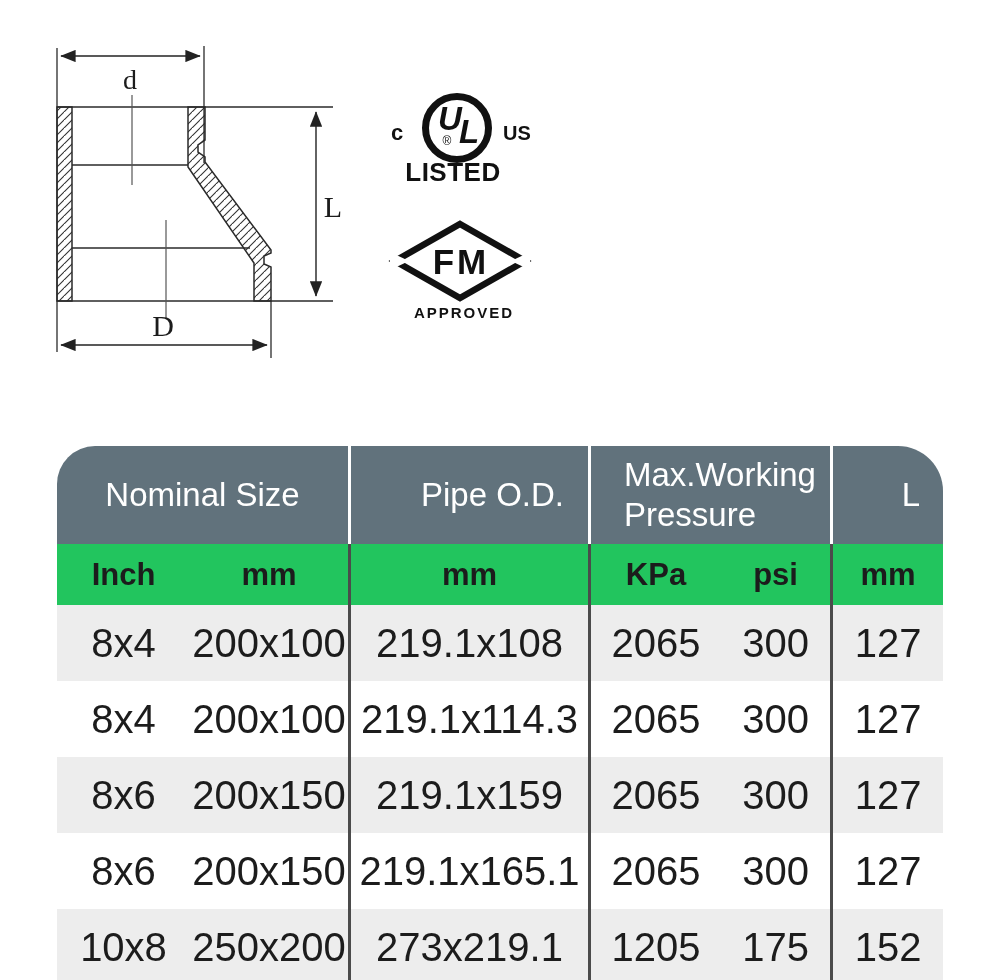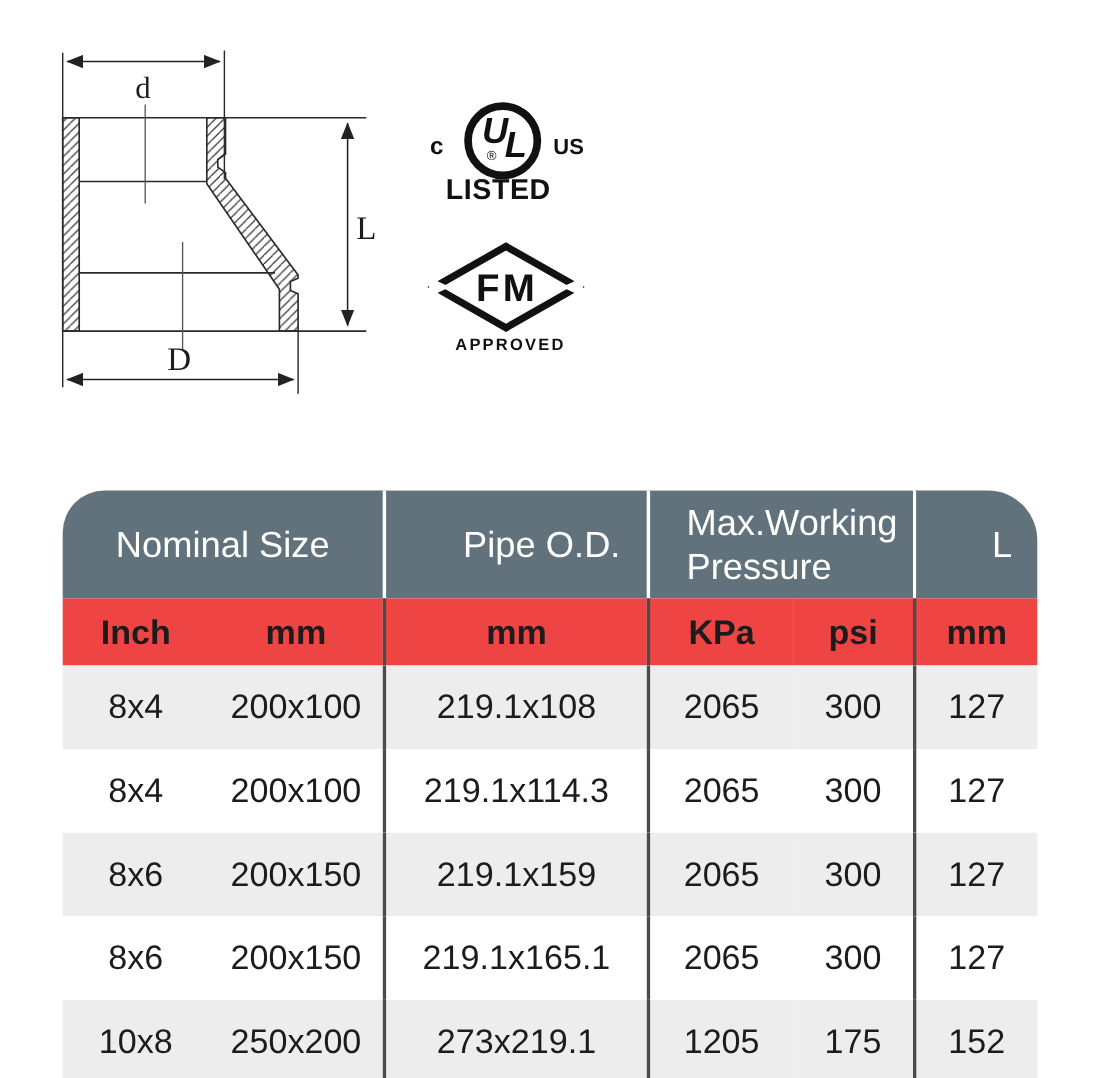--- a/index.html
+++ b/index.html
@@ -25,24 +25,24 @@
   .spec th, .spec td { padding:0; vertical-align:middle; text-align:center; }
   tr.main th {
     background:#61727c; color:#ffffff; font-weight:normal;
     font-size:33px; height:98px;
   }
   tr.main th.rtl { border-top-left-radius:38px; }
   tr.main th.rtr { border-top-right-radius:45px; }
   tr.main th.wdiv { border-left:3px solid #ffffff;padding-left:46px; }
   tr.main th.left-al { text-align:left; padding-left:33px; line-height:1.22; }
   tr.sub th {
-    background:#ef4444; color:#1c1c1c; font-weight:bold;
+    background:#22c55e; color:#1c1c1c; font-weight:bold;
     font-size:31px; height:61px;
   }
-  .spec tbody td { font-size:31px; height:76px; background:#ffffff; }
+  .spec tbody td { font-size:40px; height:76px; background:#ffffff; }
   .spec tbody tr:nth-child(odd) td { background:#ededed; }
   .vline { border-left:3px solid #4b4b4b; }
 </style>
 </head>
 <body>
 
 <svg id="drawing" class="abs" width="360" height="375" viewBox="20 5 360 375">
   <defs>
     <pattern id="hatch" width="8" height="8" patternUnits="userSpaceOnUse">
       <path d="M-2,10 L10,-2 M2,14 L14,2" stroke="#333" stroke-width="1.1" fill="none"></path>

